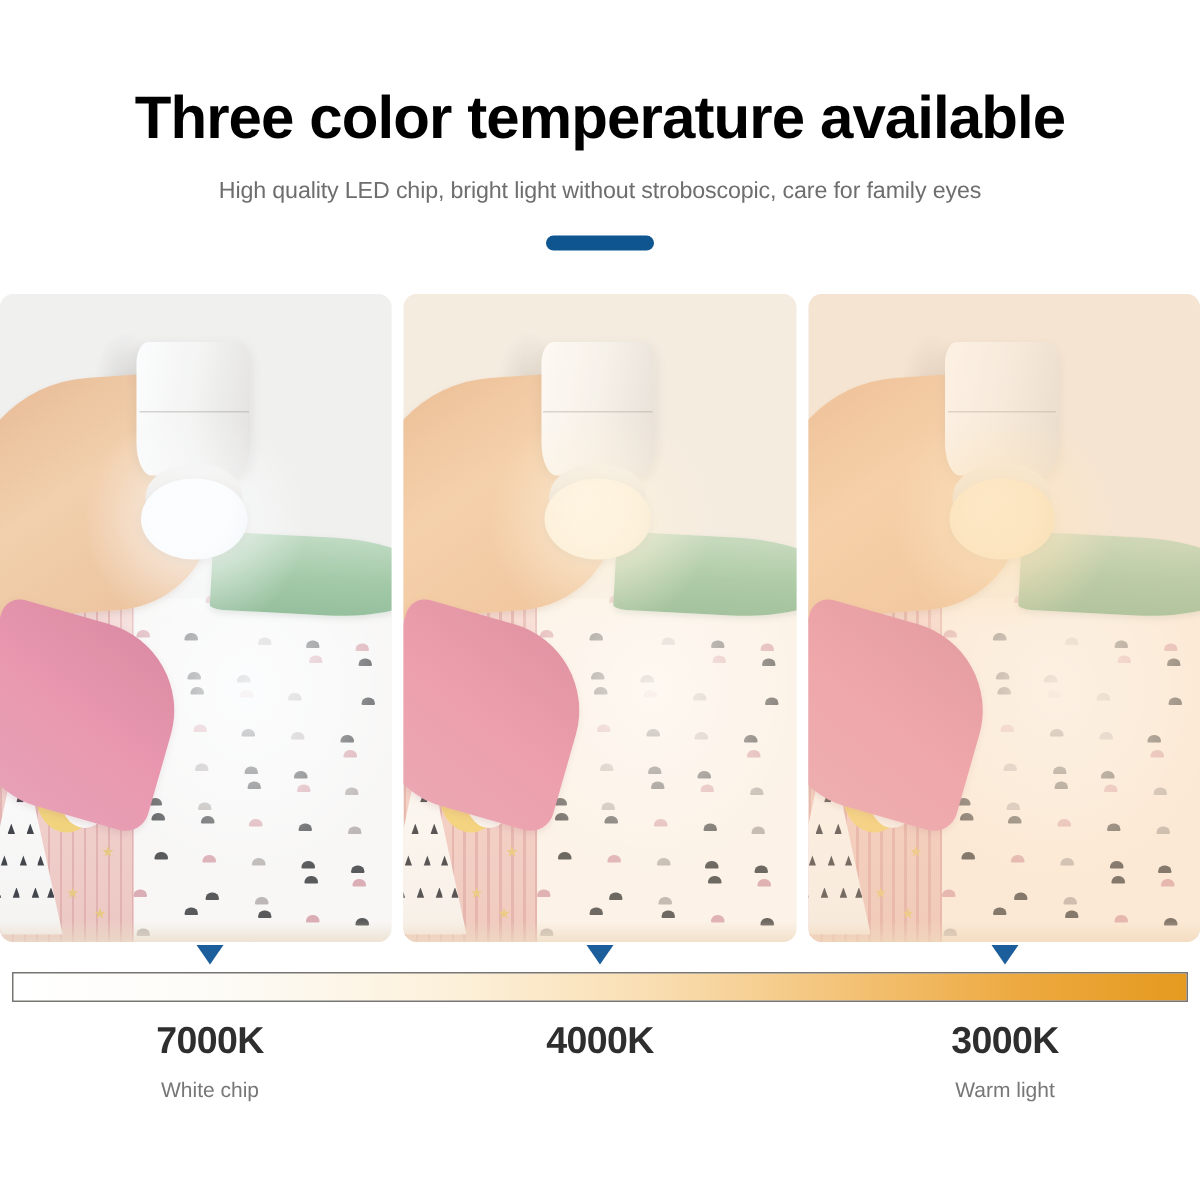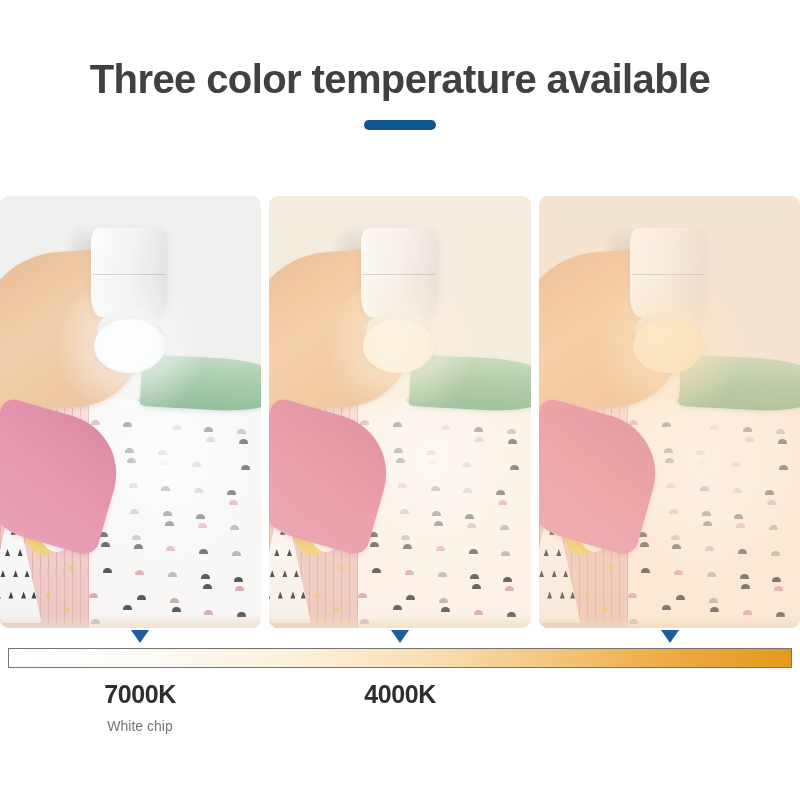--- a/index.html
+++ b/index.html
@@ -15,21 +15,21 @@
   }
 
   .page { width: 800px; height: 800px; position: relative; }
 
   
   .header { padding-top: 58px; text-align: center; }
 
   .headline {
     font-size: 40px;
     font-weight: bold;
-    color: #404040;
+    color: #000000;
     letter-spacing: -0.6px;
     line-height: 1.05;
     white-space: nowrap;
   }
 
   .subhead {
     margin-top: 19px;
     font-size: 15.5px;
     color: #6e6e6e;
     letter-spacing: -0.1px;
@@ -323,20 +323,21 @@
     color: #777777;
   }
 </style>
 </head>
 <body>
 
 <div class="page">
 
   <div class="header">
     <div class="headline">Three color temperature available</div>
+    <div class="subhead">High quality LED chip, bright light without stroboscopic, care for family eyes</div>
     <div class="accent-bar"></div>
   </div>
 
   <div class="panels">
 
     <div class="panel p-cool">
       <div class="ceiling"></div>
       <div class="wall">
         <div class="stripes"></div>
         <div class="clouds">
@@ -658,15 +659,19 @@
   <div class="scale-bar"></div>
 
   <div class="scale-labels">
     <div class="scale-col" style="left:60px; width:160px;">
       <div class="kelvin">7000K</div>
       <div class="light-name">White chip</div>
     </div>
     <div class="scale-col" style="left:320px; width:160px;">
       <div class="kelvin">4000K</div>
     </div>
+    <div class="scale-col" style="left:590px; width:160px;">
+      <div class="kelvin">3000K</div>
+      <div class="light-name">Warm light</div>
+    </div>
   </div>
 
 </div>
 
 </body></html>

